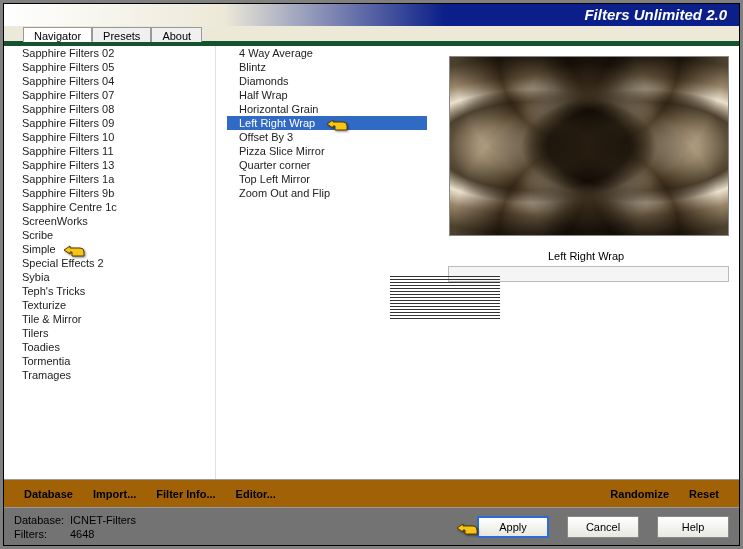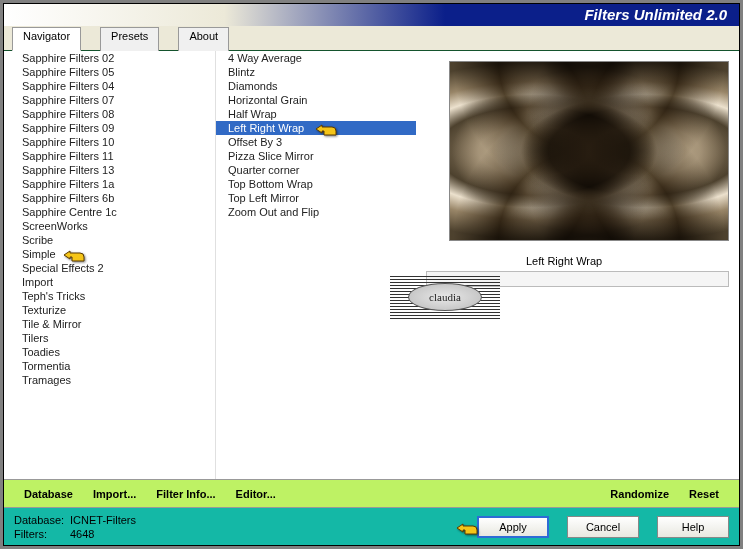--- a/index.html
+++ b/index.html
@@ -1,41 +1,41 @@
 <!DOCTYPE html>
 <html><head>
 <meta charset="utf-8">
 <style>
 * { box-sizing: border-box; margin: 0; padding: 0; font-family: Tahoma, Arial, sans-serif; font-size: 11px; }
 body { background: #808080; padding: 3px; }
 .window { width: 737px; height: 543px; background: #ece9d8; border: 1px solid #000; display: flex; flex-direction: column; }
 .titlebar { height: 22px; background: linear-gradient(to right, #fff 0%, #ece9d8 30%, #0b1f8a 60%, #0b1f8a 100%); position: relative; padding-left: 8px; }
 .titlebar-text { position: absolute; right: 12px; top: 2px; color: #fff; font-weight: bold; font-style: italic; font-size: 15px; font-family: Arial, sans-serif; }
-.tabs { display: flex; height: 24px; background: #ece9d8; padding-left: 8px; gap: 19px; }
+.tabs { display: flex; height: 15px; background: #ece9d8; padding-left: 19px; }
 .tab { padding: 2px 10px 0 10px; border: 1px solid #999; border-bottom: none; background: #ece9d8; margin-right: 0; cursor: pointer; position: relative; top: 1px; }
 .tab.active { background: #fff; border-bottom: 1px solid #fff; z-index: 2; }
 .tab:not(.active) { background: #f0f0f0; }
-.main { flex: 1; display: flex; background: #fff; border-top: 1px solid #14532d; }
+.main { flex: 1; display: flex; background: #fff; border-top: 5px solid #14532d; gap: 11px; }
 .categories { width: 212px; border-right: 1px solid #e0e0e0; overflow-y: scroll; position: relative; }
 .categories::-webkit-scrollbar { width: 16px; }
 .categories::-webkit-scrollbar-track { background: #f0f0f0; border: 1px solid #ddd; }
 .categories::-webkit-scrollbar-thumb { background: #c8c8c8; border: 1px solid #aaa; }
 .list-item { padding: 1px 6px 1px 18px; cursor: pointer; white-space: nowrap; color: #222; }
 .filters { width: 200px; position: relative; }
 .filters .list-item { padding-left: 12px; }
 .list-item.selected { background: #316ac5; color: #fff; }
 .preview-area { flex: 1; padding: 6px 10px 0 10px; display: flex; flex-direction: column; }
 .preview { width: 280px; height: 180px; background: radial-gradient(ellipse at 30% 50%, #3a3428 0%, #6b5d4a 20%, #2a2318 35%, #e8dcc8 45%, #847258 55%, #2a2318 70%), radial-gradient(ellipse at 70% 50%, #3a3428 0%, #6b5d4a 20%, #2a2318 35%, #e8dcc8 45%, #847258 55%, #2a2318 70%); background-blend-mode: screen; border: 1px solid #888; margin: 4px 0 0 auto; align-self: flex-end; position: relative; overflow: hidden; }
 .preview::before { content: ""; position: absolute; inset: 0; background: radial-gradient(circle at 0% 50%, transparent 30%, #3a2f20 50%, transparent 70%), radial-gradient(circle at 100% 50%, transparent 30%, #3a2f20 50%, transparent 70%), radial-gradient(circle at 50% 0%, transparent 20%, #5a4d38 40%, transparent 60%), radial-gradient(circle at 50% 100%, transparent 20%, #5a4d38 40%, transparent 60%); mix-blend-mode: multiply; }
 .filter-name { margin-top: 14px; margin-left: 100px; }
 .progress { margin-top: 4px; height: 16px; border: 1px solid #bbb; background: #f5f5f5; }
-.toolbar { height: 28px; border-top: 1px solid #999; display: flex; align-items: center; padding: 4px 10px; background: #bef264; }
+.toolbar { height: 28px; border-top: 1px solid #999; display: flex; align-items: center; padding: 4px 10px; background: #a16207; }
 .tb-btn { padding: 0 10px; font-weight: bold; cursor: pointer; }
 .tb-gap { flex: 1; }
-.footer { height: 38px; border-top: 1px solid #999; background: #14b8a6; display: flex; align-items: center; padding: 0 10px; }
+.footer { height: 38px; border-top: 1px solid #999; background: #737373; display: flex; align-items: center; padding: 0 10px; }
 .footer-info { font-size: 11px; line-height: 14px; }
 .footer-info .line { display: flex; }
 .footer-info .lbl { width: 56px; }
 .footer-btns { margin-left: auto; display: flex; gap: 18px; }
 .btn { min-width: 72px; height: 22px; border: 1px solid #888; background: linear-gradient(#fff, #e8e8e0); cursor: pointer; font-size: 11px; }
 .btn.primary { border: 2px solid #2e6bd6; }
 .hand { position: absolute; width: 24px; height: 20px; pointer-events: none; z-index: 10; }
 .hand svg { filter: drop-shadow(1px 1px 1px rgba(0,0,0,0.5)); }
 .watermark { position: absolute; left: 390px; top: 275px; width: 110px; height: 44px; z-index: 5; pointer-events: none; }
 .watermark .lines { position: absolute; inset: 0; background: repeating-linear-gradient(0deg, #333 0 1px, transparent 1px 3px); }
@@ -58,50 +58,49 @@
         <div class="list-item">Sapphire Filters 02</div>
         <div class="list-item">Sapphire Filters 05</div>
         <div class="list-item">Sapphire Filters 04</div>
         <div class="list-item">Sapphire Filters 07</div>
         <div class="list-item">Sapphire Filters 08</div>
         <div class="list-item">Sapphire Filters 09</div>
         <div class="list-item">Sapphire Filters 10</div>
         <div class="list-item">Sapphire Filters 11</div>
         <div class="list-item">Sapphire Filters 13</div>
         <div class="list-item">Sapphire Filters 1a</div>
-        <div class="list-item">Sapphire Filters 6b</div>
+        <div class="list-item">Sapphire Filters 9b</div>
         <div class="list-item">Sapphire Centre 1c</div>
         <div class="list-item">ScreenWorks</div>
         <div class="list-item">Scribe</div>
         <div class="list-item" style="position: relative;">Simple<div class="hand" style="left: 58px; top: -2px;"><svg viewBox="0 0 24 20" width="24" height="20">
               <path d="M2 10 L8 6 L8 8 L18 8 Q22 8 22 12 L22 16 L10 16 L10 12 L8 12 L8 14 Z" fill="#f5c518" stroke="#5a3b00" stroke-width="1"></path>
             </svg></div></div>
         <div class="list-item">Special Effects 2</div>
-        <div class="list-item">Import</div>
+        <div class="list-item">Sybia</div>
         <div class="list-item">Teph's Tricks</div>
         <div class="list-item">Texturize</div>
         <div class="list-item">Tile &amp; Mirror</div>
         <div class="list-item">Tilers</div>
         <div class="list-item">Toadies</div>
         <div class="list-item">Tormentia</div>
         <div class="list-item">Tramages</div>
       </div>
     <div class="filters" id="filters">
         <div class="list-item">4 Way Average</div>
         <div class="list-item">Blintz</div>
         <div class="list-item">Diamonds</div>
+        <div class="list-item">Half Wrap</div>
         <div class="list-item">Horizontal Grain</div>
-        <div class="list-item">Half Wrap</div>
         <div class="list-item selected" style="position: relative;">Left Right Wrap<div class="hand" style="left: 98px; top: -2px;"><svg viewBox="0 0 24 20" width="24" height="20">
               <path d="M2 10 L8 6 L8 8 L18 8 Q22 8 22 12 L22 16 L10 16 L10 12 L8 12 L8 14 Z" fill="#f5c518" stroke="#5a3b00" stroke-width="1"></path>
             </svg></div></div>
         <div class="list-item">Offset By 3</div>
         <div class="list-item">Pizza Slice Mirror</div>
         <div class="list-item">Quarter corner</div>
-        <div class="list-item">Top Bottom Wrap</div>
         <div class="list-item">Top Left Mirror</div>
         <div class="list-item">Zoom Out and Flip</div>
       </div>
     <div class="preview-area">
       <div class="preview"></div>
       <div class="filter-name">Left Right Wrap</div>
       <div class="progress"></div>
     </div>
   </div>
   <div class="toolbar">
@@ -134,14 +133,13 @@
         </div>
       </div>
       <button class="btn">Cancel</button>
       <button class="btn">Help</button>
     </div>
   </div>
 </div>
 
 <div class="watermark">
   <div class="lines"></div>
-  <div class="oval">claudia</div>
 </div>
 
 </body></html>

